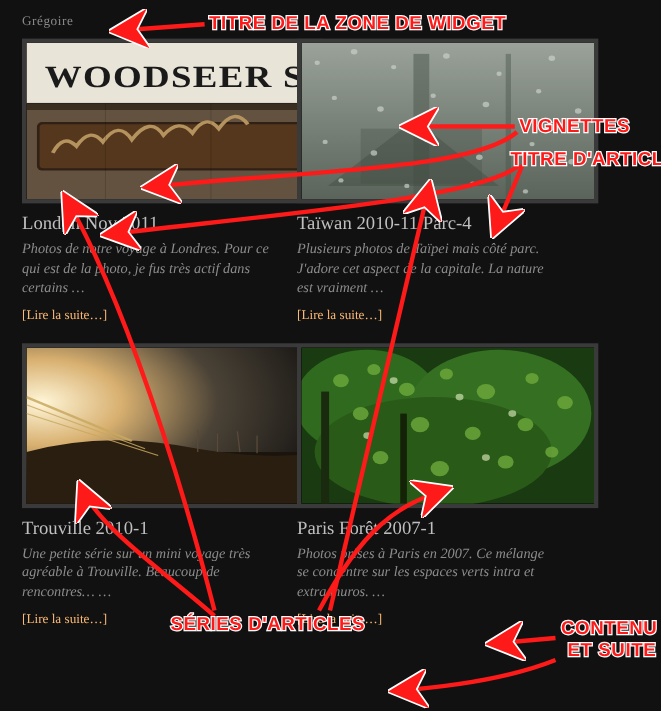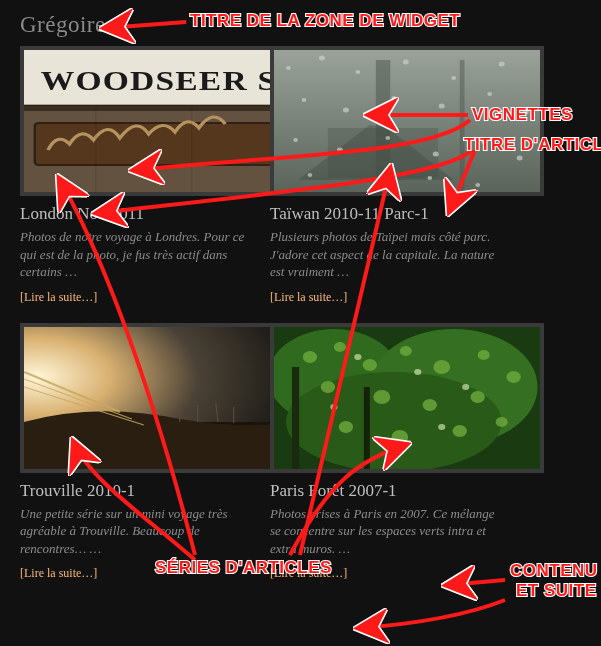--- a/index.html
+++ b/index.html
@@ -12,21 +12,21 @@
     width: 601px;
     height: 646px;
     overflow: hidden;
     position: relative;
   }
   .widget {
     padding: 12px 20px;
     box-sizing: border-box;
   }
   .widget-title {
-    font-size: 23px;
+    font-size: 12px;
     color: #8a8a8a;
     font-weight: normal;
     margin: 0 0 8px 0;
     letter-spacing: 0.5px;
   }
   .grid {
     display: flex;
     flex-wrap: wrap;
     gap: 18px 20px;
   }
@@ -148,21 +148,21 @@
             <circle cx="135" cy="104" r="2.5"></circle>
               <circle cx="175" cy="92" r="2"></circle>
               <circle cx="205" cy="108" r="2.5"></circle>
             <circle cx="30" cy="125" r="2"></circle>
               <circle cx="80" cy="130" r="2"></circle>
               <circle cx="130" cy="128" r="2"></circle>
             <circle cx="170" cy="135" r="2"></circle>
           </g>
         </svg>
       </a>
-      <h4 class="article-title">Taïwan 2010-11 Parc-1</h4>
+      <h4 class="article-title">Taïwan 2010-11 Parc-4</h4>
       <p class="excerpt">Plusieurs photos de Taïpei mais côté parc. J'adore cet aspect de la capitale. La nature est vraiment …</p>
       <a class="readmore">[Lire la suite…]</a>
     </div>
 
     <div class="article">
       <a class="thumb">
         <svg viewBox="0 0 222 142" preserveAspectRatio="none">
           <defs>
             <radialGradient id="sky" cx="0.05" cy="0.35" r="1.1">
               <stop offset="0" stop-color="#fff6d8"></stop>

